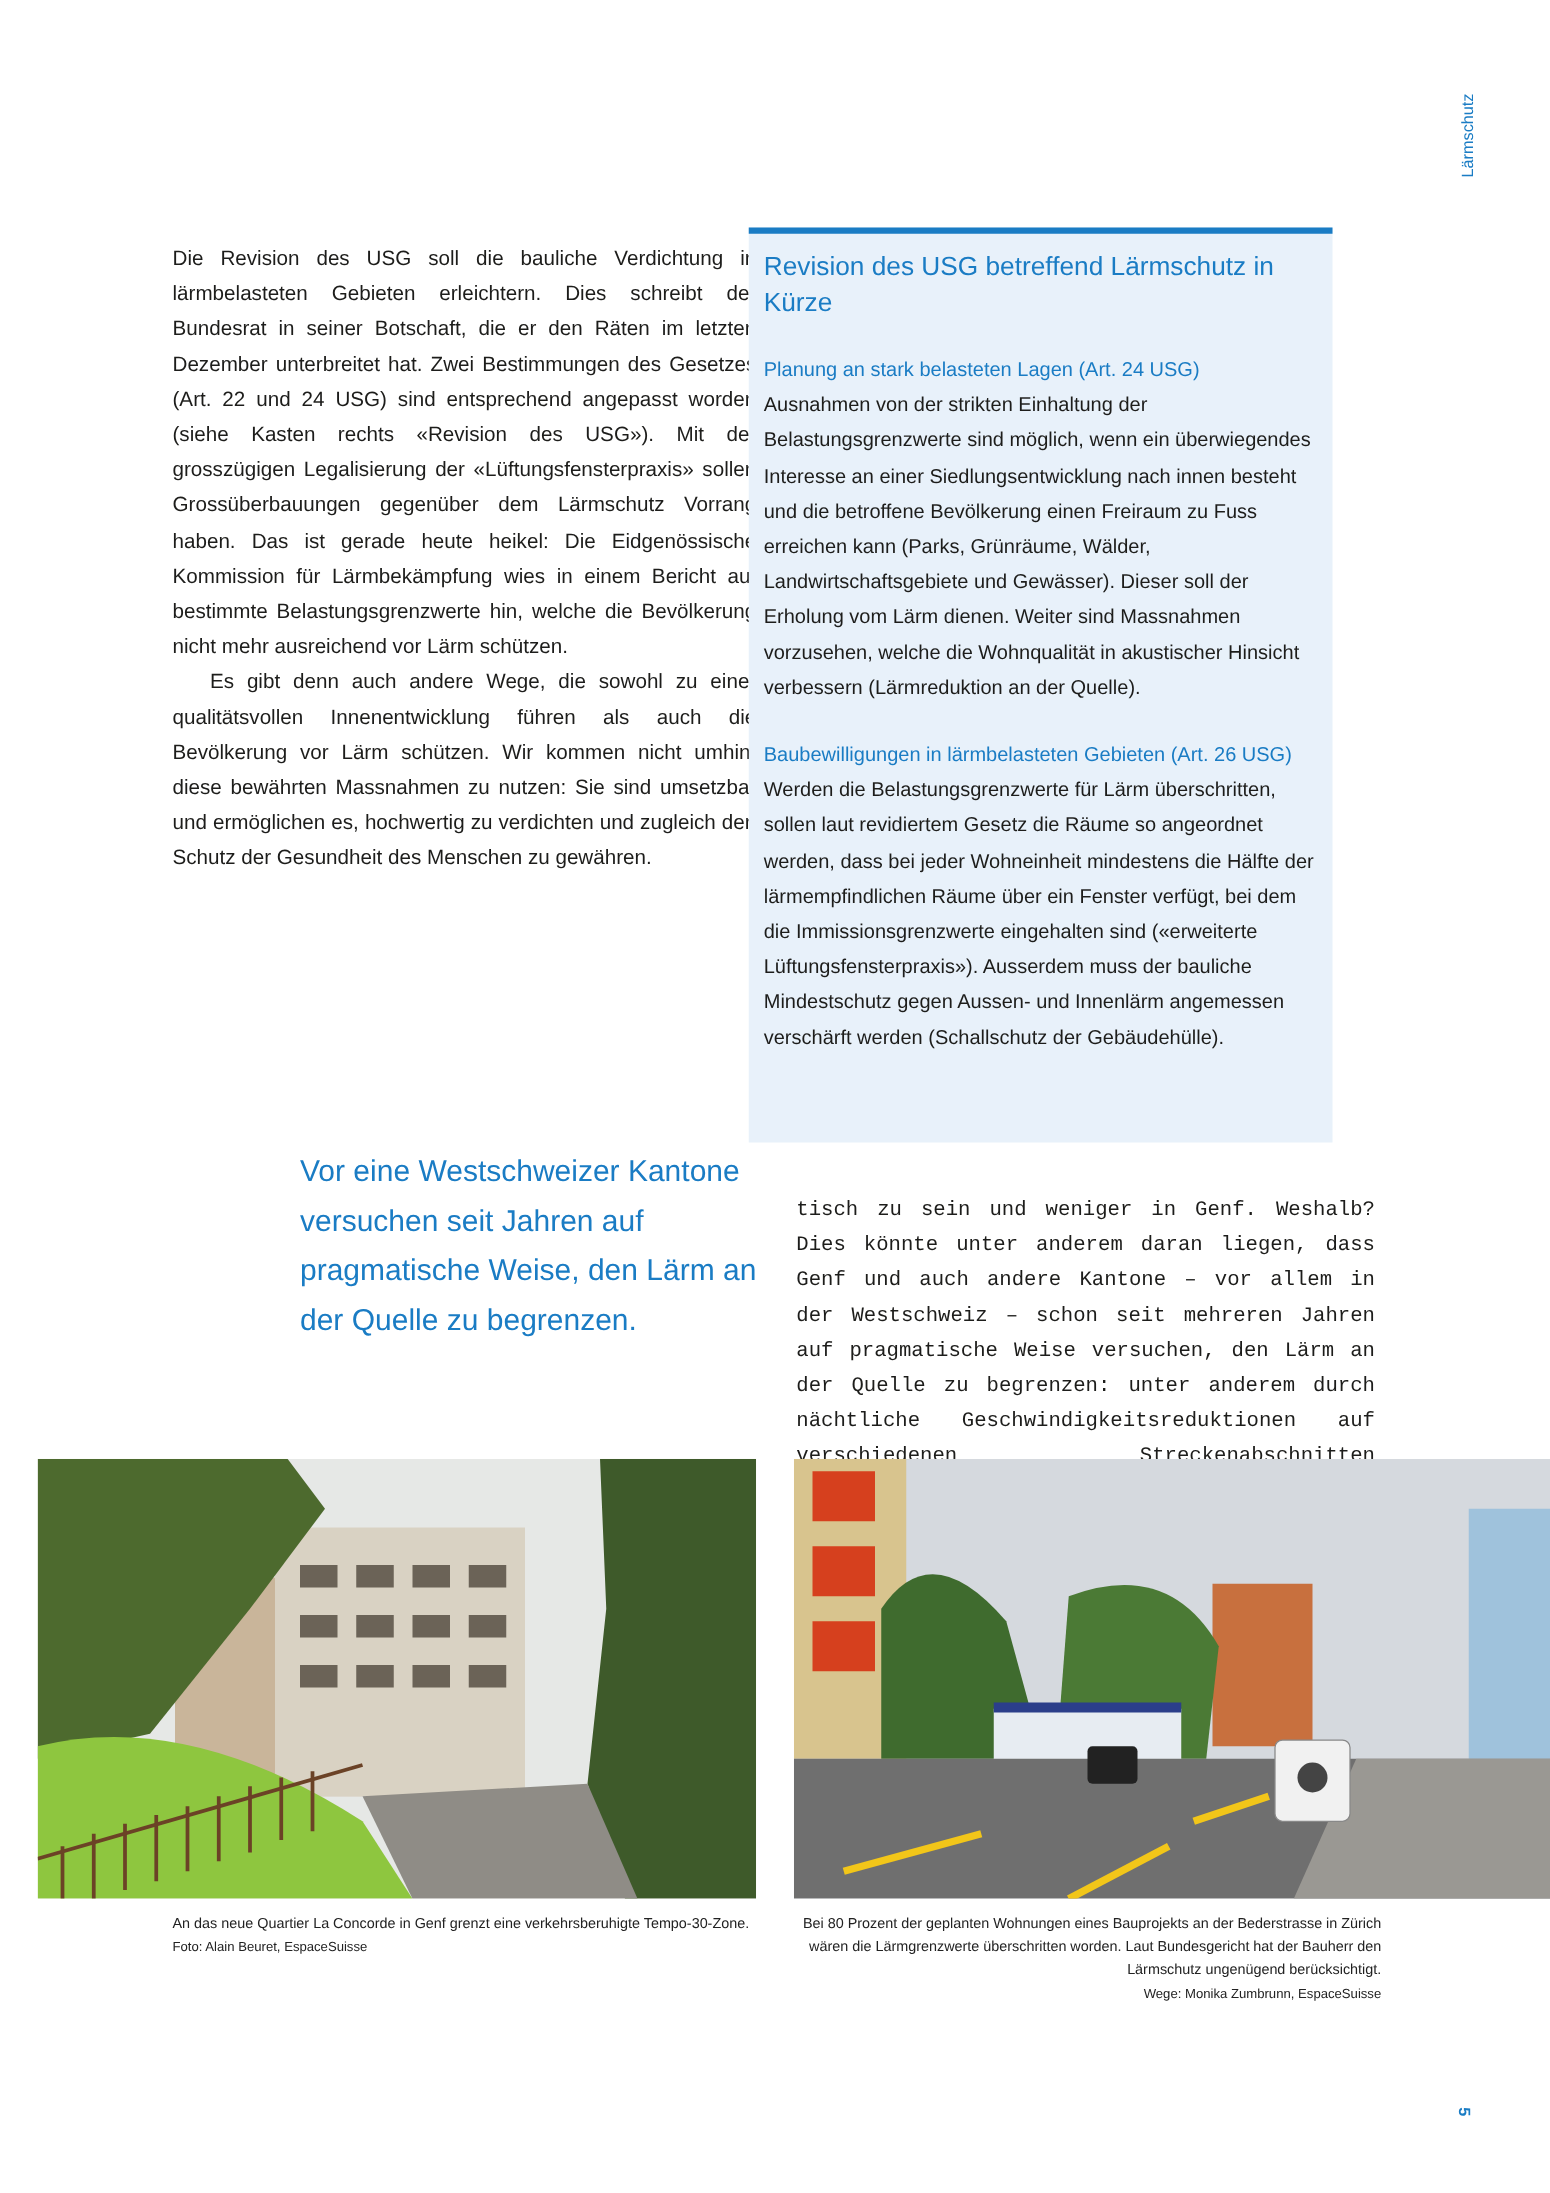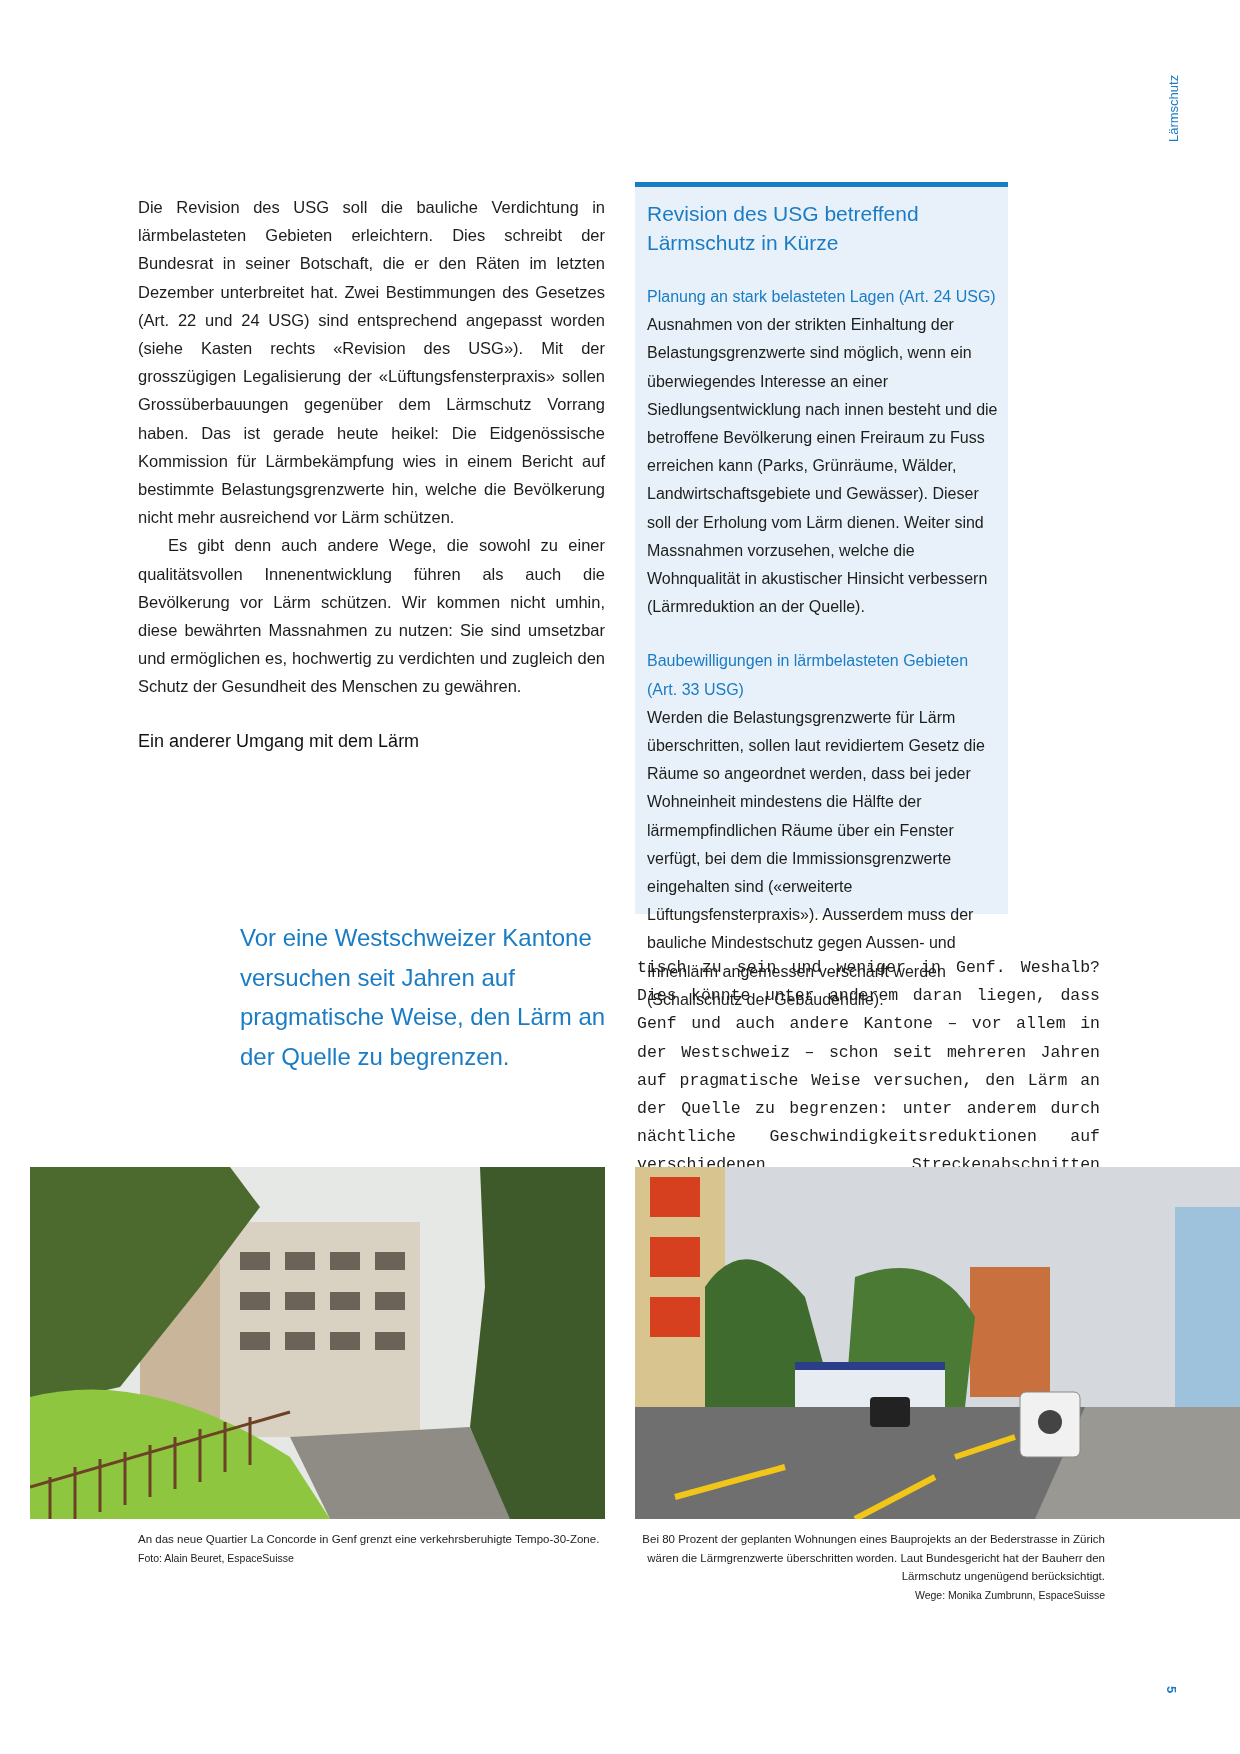--- a/index.html
+++ b/index.html
@@ -6,21 +6,21 @@
   body { width:1240px; height:1754px; position:relative; overflow:hidden;
          font-family:"Liberation Sans", sans-serif; color:#1d1d1b; }
   .side-label { position:absolute; left:1166px; top:72px; width:22px; height:70px;
                 writing-mode:vertical-rl; transform:rotate(180deg);
                 color:#1a7cc4; font-size:13px; }
   .col { position:absolute; font-size:16.5px; line-height:28.2px; }
   .col-left { left:138px; top:193px; width:467px; text-align:justify; }
   .col-left p { margin:0; }
   .col-left p.indent { text-indent:30px; }
   .col-left h3 { margin:26px 0 0 0; font-size:18px; font-weight:normal; line-height:28px; color:#111; }
-  .infobox { position:absolute; left:635px; top:182px; width:373px; height:732px;
+  .infobox { position:absolute; left:599px; top:182px; width:467px; height:732px;
              background:#e8f1fa; border-top:5px solid #1a7cc4; box-sizing:border-box;
              padding:12px 8px 0 12px; font-size:16px; line-height:28.2px; }
   .infobox h2 { margin:0; color:#1a7cc4; font-weight:normal; font-size:21px; line-height:29px; }
   .infobox h4 { margin:26px 0 0 0; color:#1a7cc4; font-weight:normal; font-size:16px; line-height:28.2px; }
   .infobox h4.first { }
   .infobox p { margin:0; }
   .pullquote { position:absolute; left:240px; top:918px; width:370px;
                color:#1a7cc4; font-size:24px; line-height:39.5px; }
   .col-right { left:635px; top:952px; width:467px; text-align:justify; text-align-last:justify; }
   .col-right p { margin:2px;font-family:Liberation Mono, monospace; }
@@ -35,28 +35,27 @@
                  font-weight:bold; transform:rotate(90deg); }
 </style>
 </head>
 <body>
 
 <div class="side-label">Lärmschutz</div>
 
 <div class="col col-left">
   <p>Die Revision des USG soll die bauliche Verdichtung in lärmbelasteten Gebieten erleichtern. Dies schreibt der Bundesrat in seiner Botschaft, die er den Räten im letzten Dezember unterbreitet hat. Zwei Bestimmungen des Gesetzes (Art. 22 und 24 USG) sind entsprechend angepasst worden (siehe Kasten rechts «Revision des USG»). Mit der grosszügigen Legalisierung der «Lüftungsfensterpraxis» sollen Grossüberbauungen gegenüber dem Lärmschutz Vorrang haben. Das ist gerade heute heikel: Die Eidgenössische Kommission für Lärmbekämpfung wies in einem Bericht auf bestimmte Belastungsgrenzwerte hin, welche die Bevölkerung nicht mehr ausreichend vor Lärm schützen.</p>
   <p class="indent">Es gibt denn auch andere Wege, die sowohl zu einer qualitätsvollen Innenentwicklung führen als auch die Bevölkerung vor Lärm schützen. Wir kommen nicht umhin, diese bewährten Massnahmen zu nutzen: Sie sind umsetzbar und ermöglichen es, hochwertig zu verdichten und zugleich den Schutz der Gesundheit des Menschen zu gewähren.</p>
-  <h3>Ein anderer Umgang mit dem Lärm</h3>
 </div>
 
 <div class="infobox">
   <h2>Revision des USG betreffend Lärmschutz in Kürze</h2>
   <h4 class="first">Planung an stark belasteten Lagen (Art. 24 USG)</h4>
   <p>Ausnahmen von der strikten Einhaltung der Belastungsgrenzwerte sind möglich, wenn ein überwiegendes Interesse an einer Siedlungsentwicklung nach innen besteht und die betroffene Bevölkerung einen Freiraum zu Fuss erreichen kann (Parks, Grünräume, Wälder, Landwirtschaftsgebiete und Gewässer). Dieser soll der Erholung vom Lärm dienen. Weiter sind Massnahmen vorzusehen, welche die Wohnqualität in akustischer Hinsicht verbessern (Lärmreduktion an der Quelle).</p>
-  <h4>Baubewilligungen in lärmbelasteten Gebieten (Art. 33 USG)</h4>
+  <h4>Baubewilligungen in lärmbelasteten Gebieten (Art. 26 USG)</h4>
   <p>Werden die Belastungsgrenzwerte für Lärm überschritten, sollen laut revidiertem Gesetz die Räume so angeordnet werden, dass bei jeder Wohneinheit mindestens die Hälfte der lärmempfindlichen Räume über ein Fenster verfügt, bei dem die Immissionsgrenzwerte eingehalten sind («erweiterte Lüftungsfensterpraxis»). Ausserdem muss der bauliche Mindestschutz gegen Aussen- und Innenlärm angemessen verschärft werden (Schallschutz der Gebäudehülle).</p>
 </div>
 
 <div class="pullquote">Vor eine Westschweizer Kantone versuchen seit Jahren auf pragmatische Weise, den Lärm an der Quelle zu begrenzen.</div>
 
 <div class="col col-right">
   <p>tisch zu sein und weniger in Genf. Weshalb? Dies könnte unter anderem daran liegen, dass Genf und auch andere Kantone – vor allem in der Westschweiz – schon seit mehreren Jahren auf pragmatische Weise versuchen, den Lärm an der Quelle zu begrenzen: unter anderem durch nächtliche Geschwindigkeitsreduktionen auf verschiedenen Streckenabschnitten</p>
 </div>
 
 <div class="photo photo-left">

